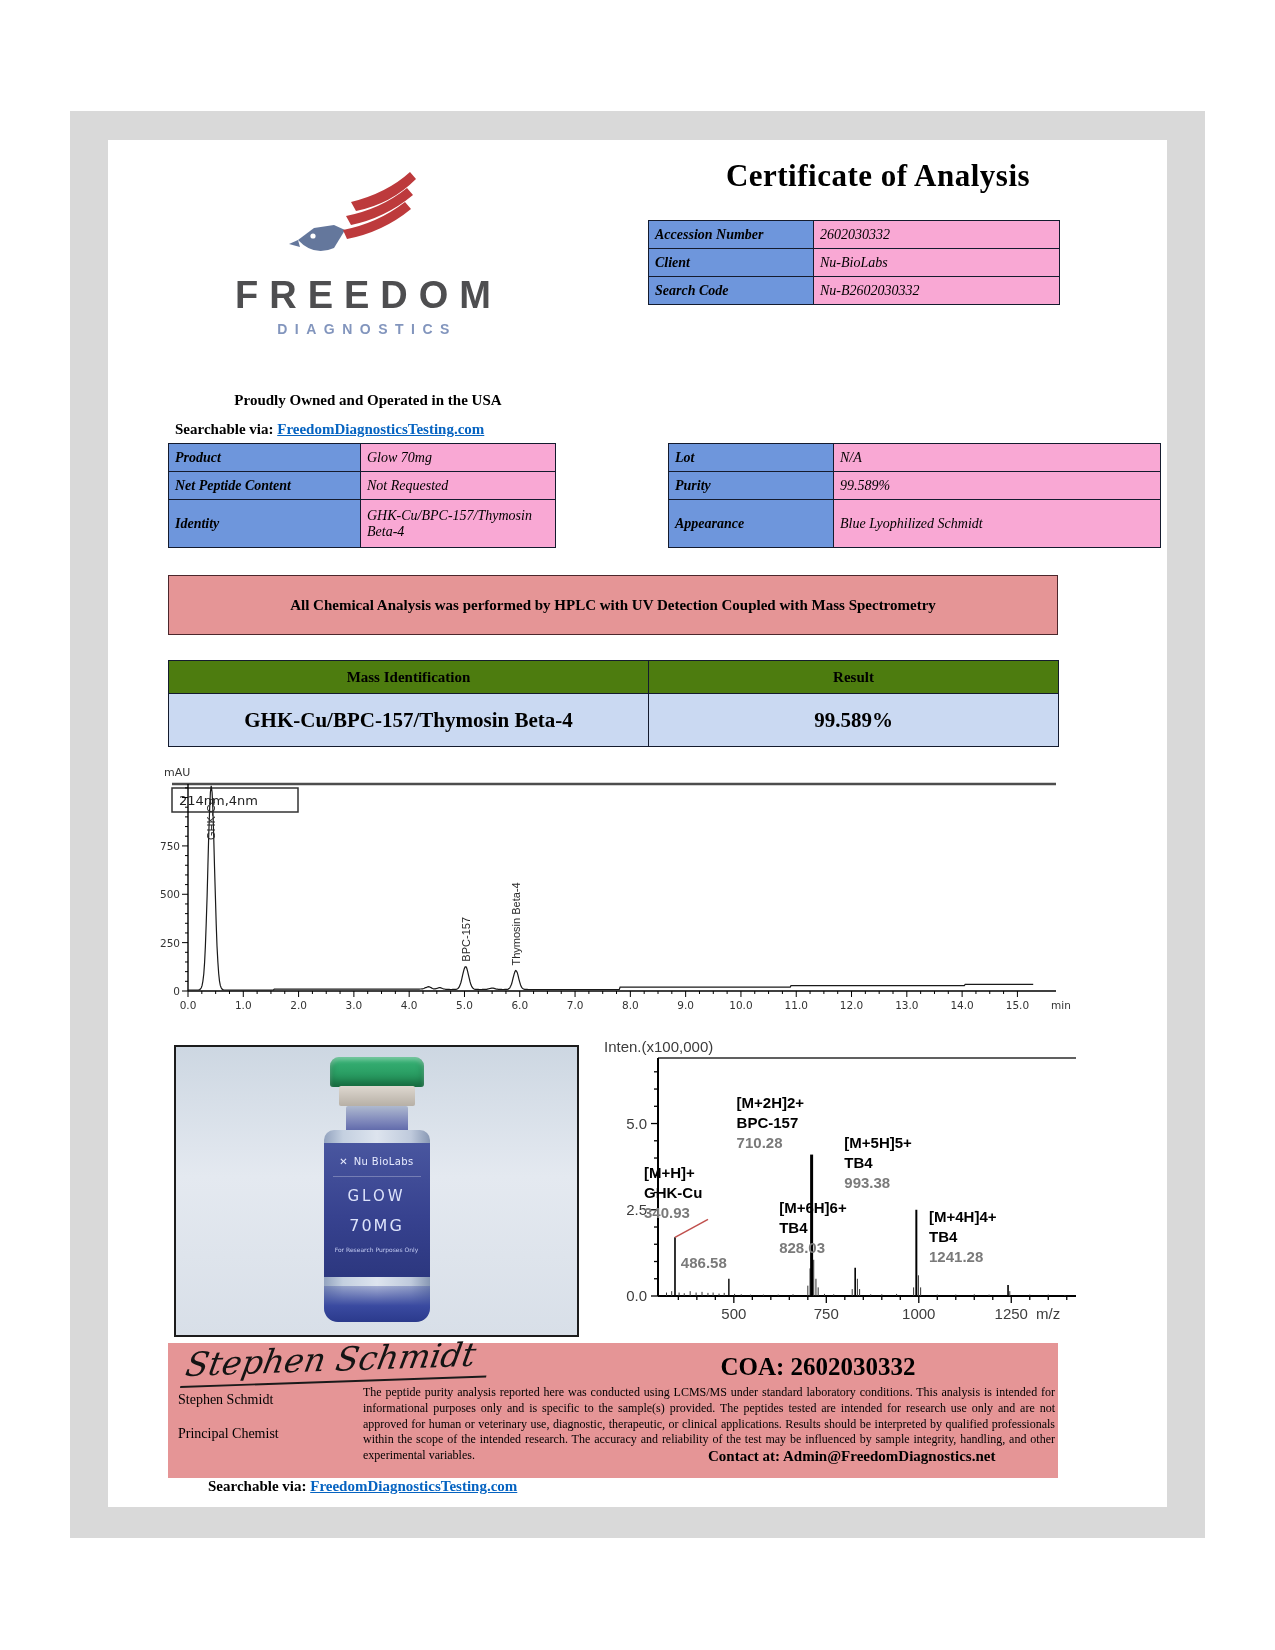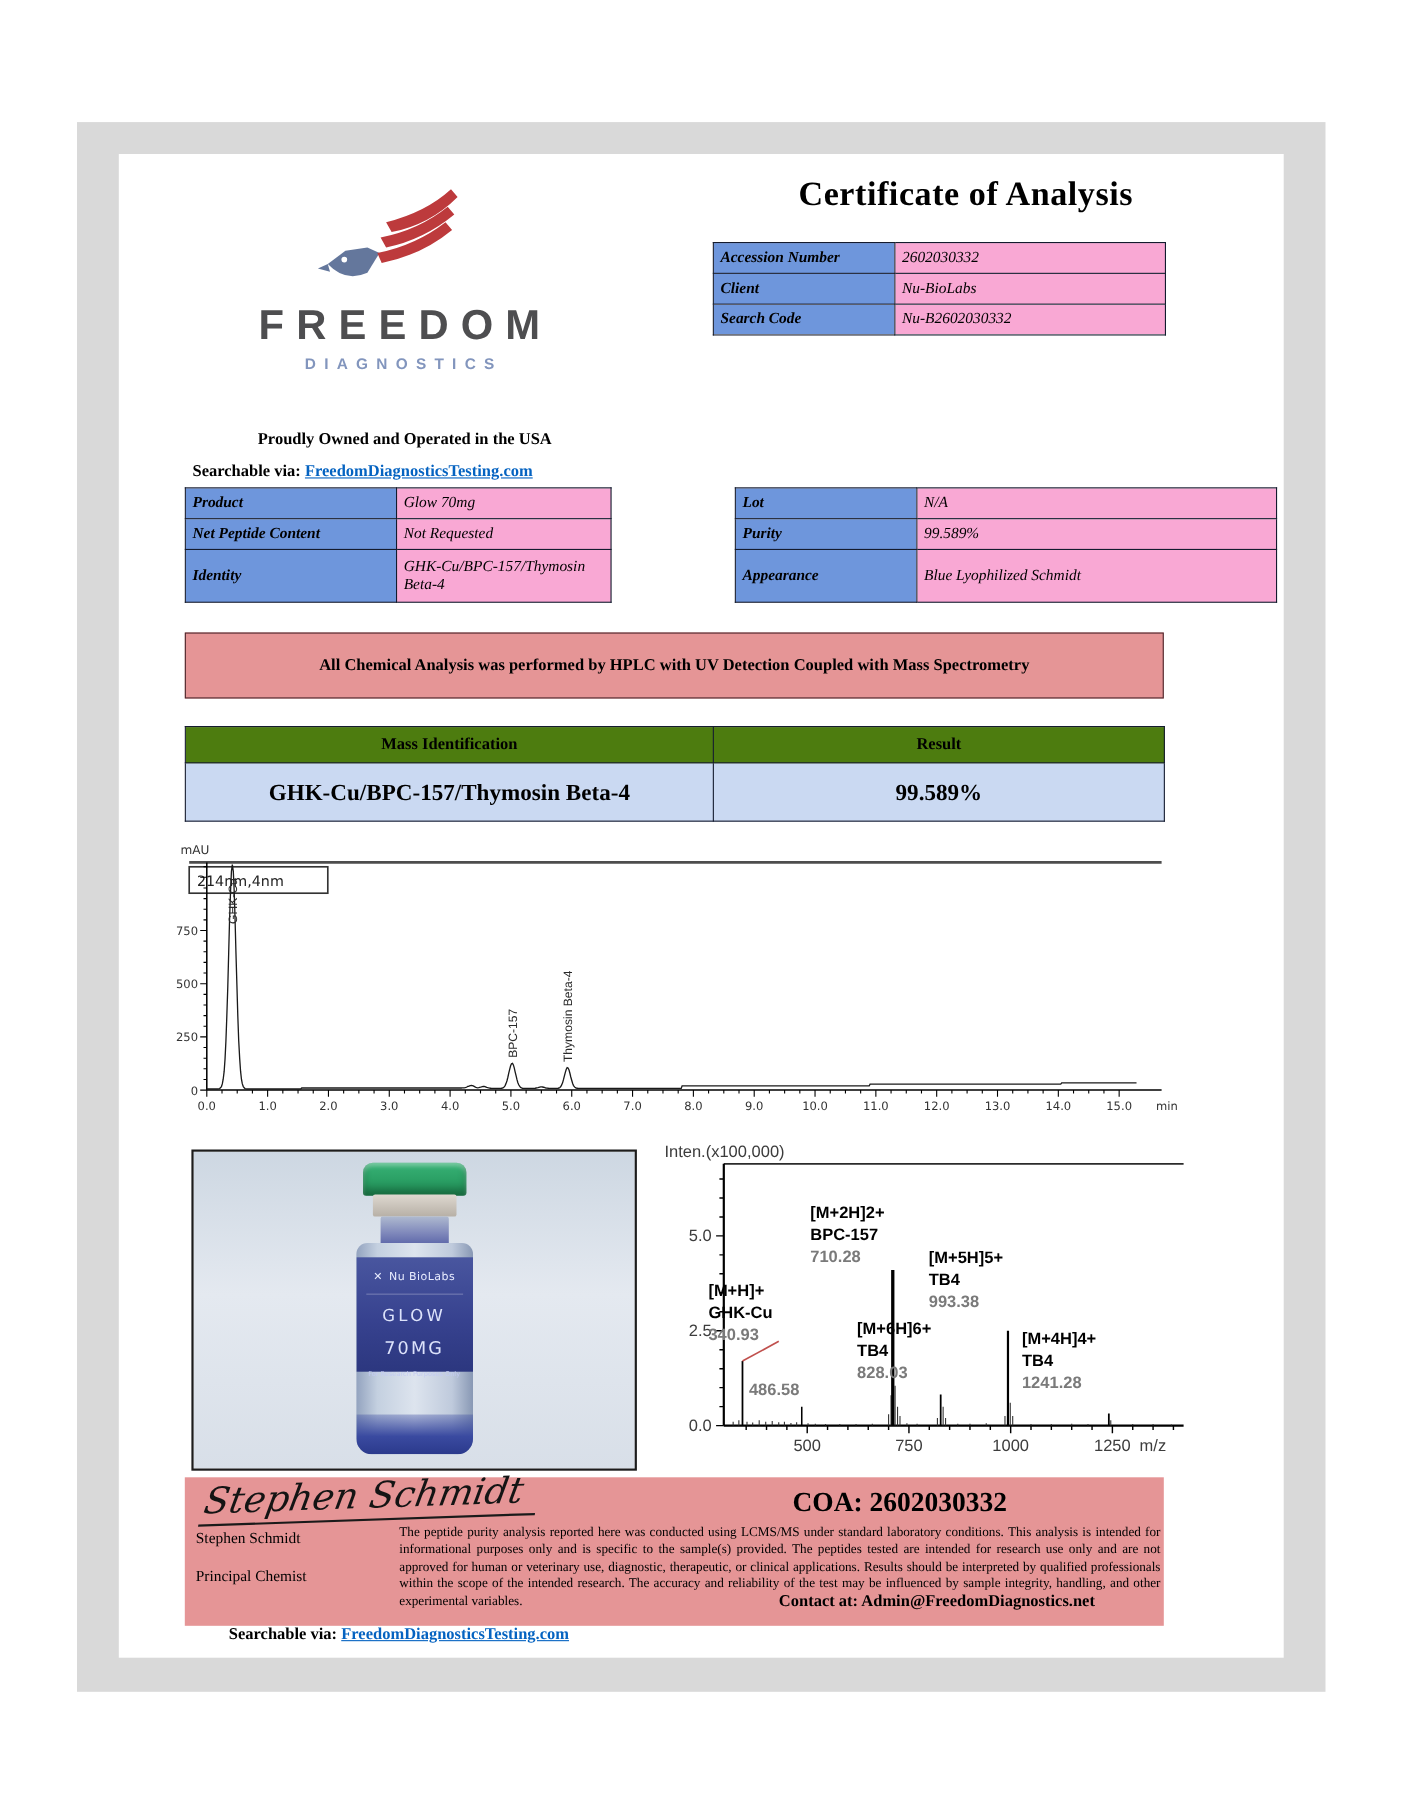--- a/index.html
+++ b/index.html
@@ -54,21 +54,21 @@
               background:linear-gradient(180deg,#cdd7e2 0%,#e4e9f0 45%,#d8dfe8 100%);overflow:hidden;}
   .vial{position:absolute;left:50%;top:10px;transform:translateX(-50%);width:130px;height:275px;}
   .cap{width:94px;height:30px;margin:0 auto;background:linear-gradient(180deg,#38b276,#1f8f55);
        border-radius:9px 9px 3px 3px;box-shadow:inset 0 -6px 8px rgba(0,0,0,.28), inset 0 3px 4px rgba(255,255,255,.35);}
   .seal{width:76px;height:20px;margin:-1px auto 0;background:linear-gradient(180deg,#ded8d0,#b7b0a6);border-radius:2px;}
   .neck{width:62px;height:26px;margin:0 auto;background:linear-gradient(180deg,#aeb9cf 0%,#7d86ba 60%,#5b65a8 100%);
         border-radius:2px;}
   .vbody{width:106px;height:192px;margin:-2px auto 0;position:relative;overflow:hidden;
         background:linear-gradient(90deg,#93a3bf,#c4d0e0 18%,#dde4ee 50%,#bfcadc 82%,#8898b4);
         border-radius:10px 10px 14px 14px;}
-  .lbl{position:absolute;left:0;right:0;top:13px;height:104px;color:#e8ecff;text-align:center;
+  .lbl{position:absolute;left:0;right:0;top:13px;height:134px;color:#e8ecff;text-align:center;
        background:linear-gradient(180deg,#49569f 0%,#37428f 55%,#2c377f 100%);}
   .lbl .brand{font-family:"DejaVu Sans",sans-serif;font-size:10px;margin-top:13px;letter-spacing:.4px;}
   .nbl-icon{font-weight:bold;margin-right:2px;}
   .sep{height:1px;background:rgba(255,255,255,.28);margin:9px 9px 0;}
   .glow{font-family:"DejaVu Sans",sans-serif;font-size:15px;letter-spacing:3px;margin-top:10px;color:#dde3fb;}
   .mg{font-family:"DejaVu Sans",sans-serif;font-size:16px;letter-spacing:2px;margin-top:11px;color:#dde3fb;}
   .note{font-family:"DejaVu Sans",sans-serif;font-size:6px;margin-top:11px;color:#c3cbf2;}
   .liquid{position:absolute;bottom:0;left:0;right:0;height:36px;border-radius:0 0 12px 12px;
           background:linear-gradient(180deg,rgba(58,74,160,.35),#3a4aa0 55%,#2b3a8c);}
 

